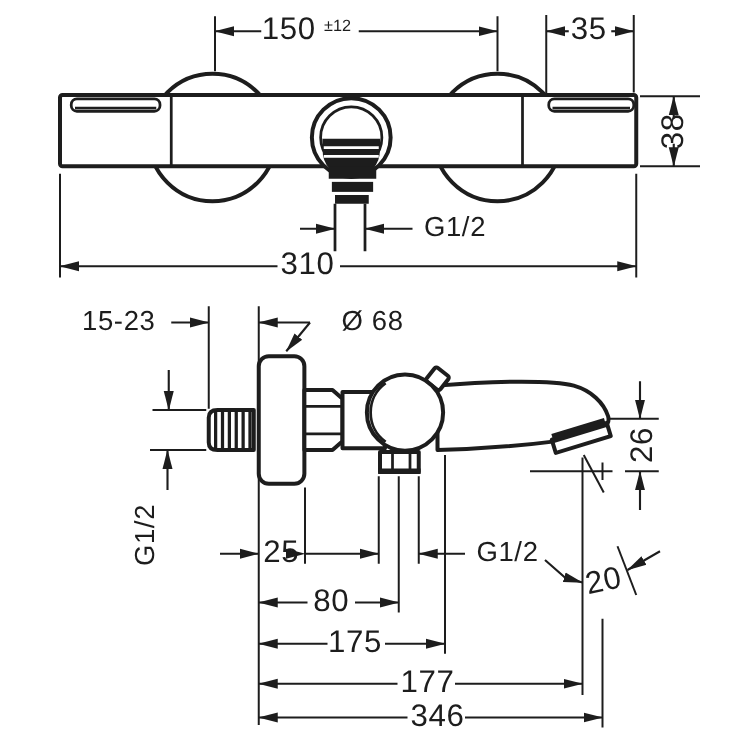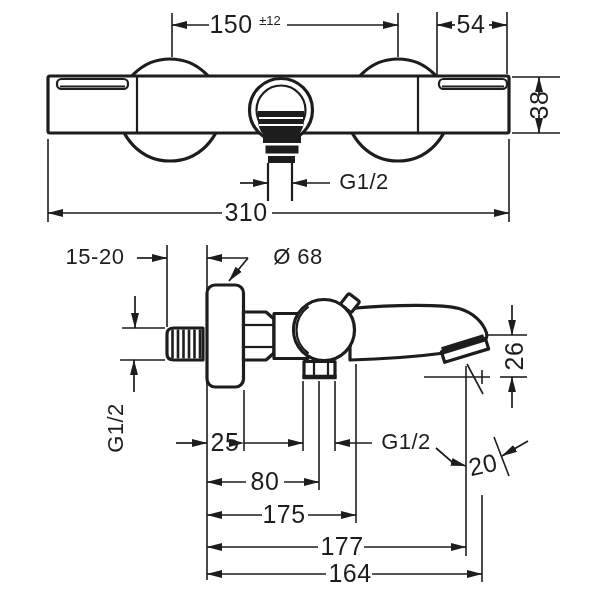--- a/index.html
+++ b/index.html
@@ -176,30 +176,30 @@
     </g>
     <g>
       <line class="dim" x1="326" y1="574" x2="207" y2="574" marker-end="url(#ah)"></line>
       <line class="dim" x1="372" y1="574" x2="482" y2="574" marker-end="url(#ah)"></line>
     </g>
   </g>
 </svg>
 
 <div class="lbl" style="left:231px;top:24px;">150</div>
 <div class="lbl small" style="left:270px;top:20px;">±12</div>
-<div class="lbl" style="left:471px;top:24px;">54</div>
+<div class="lbl" style="left:471px;top:24px;">35</div>
 <div class="lbl rot90" style="left:539px;top:105px;">38</div>
 <div class="lbl mid" style="left:364px;top:182px;">G1/2</div>
 <div class="lbl" style="left:246px;top:212px;text-align:right;">310</div>
 
-<div class="lbl mid" style="left:95px;top:257px;">15-20</div>
+<div class="lbl mid" style="left:95px;top:257px;">15-23</div>
 <div class="lbl mid" style="left:278px;top:257px;margin-left:20px;">Ø 68</div>
 <div class="lbl mid rot90" style="left:116px;top:428px;">G1/2</div>
 <div class="lbl rot90" style="left:514px;top:356px;">26</div>
 <div class="lbl" style="left:225px;top:442px;">25</div>
 <div class="lbl mid" style="left:406px;top:442px;">G1/2</div>
 <div class="lbl tilt" style="left:483px;top:465px;">20</div>
 <div class="lbl" style="left:265px;top:481px;">80</div>
 <div class="lbl" style="left:284px;top:514px;">175</div>
 <div class="lbl" style="left:342px;top:546px;">177</div>
-<div class="lbl" style="left:350px;top:573px;">164</div>
+<div class="lbl" style="left:350px;top:573px;">346</div>
 
 </div>
 
 </body></html>

